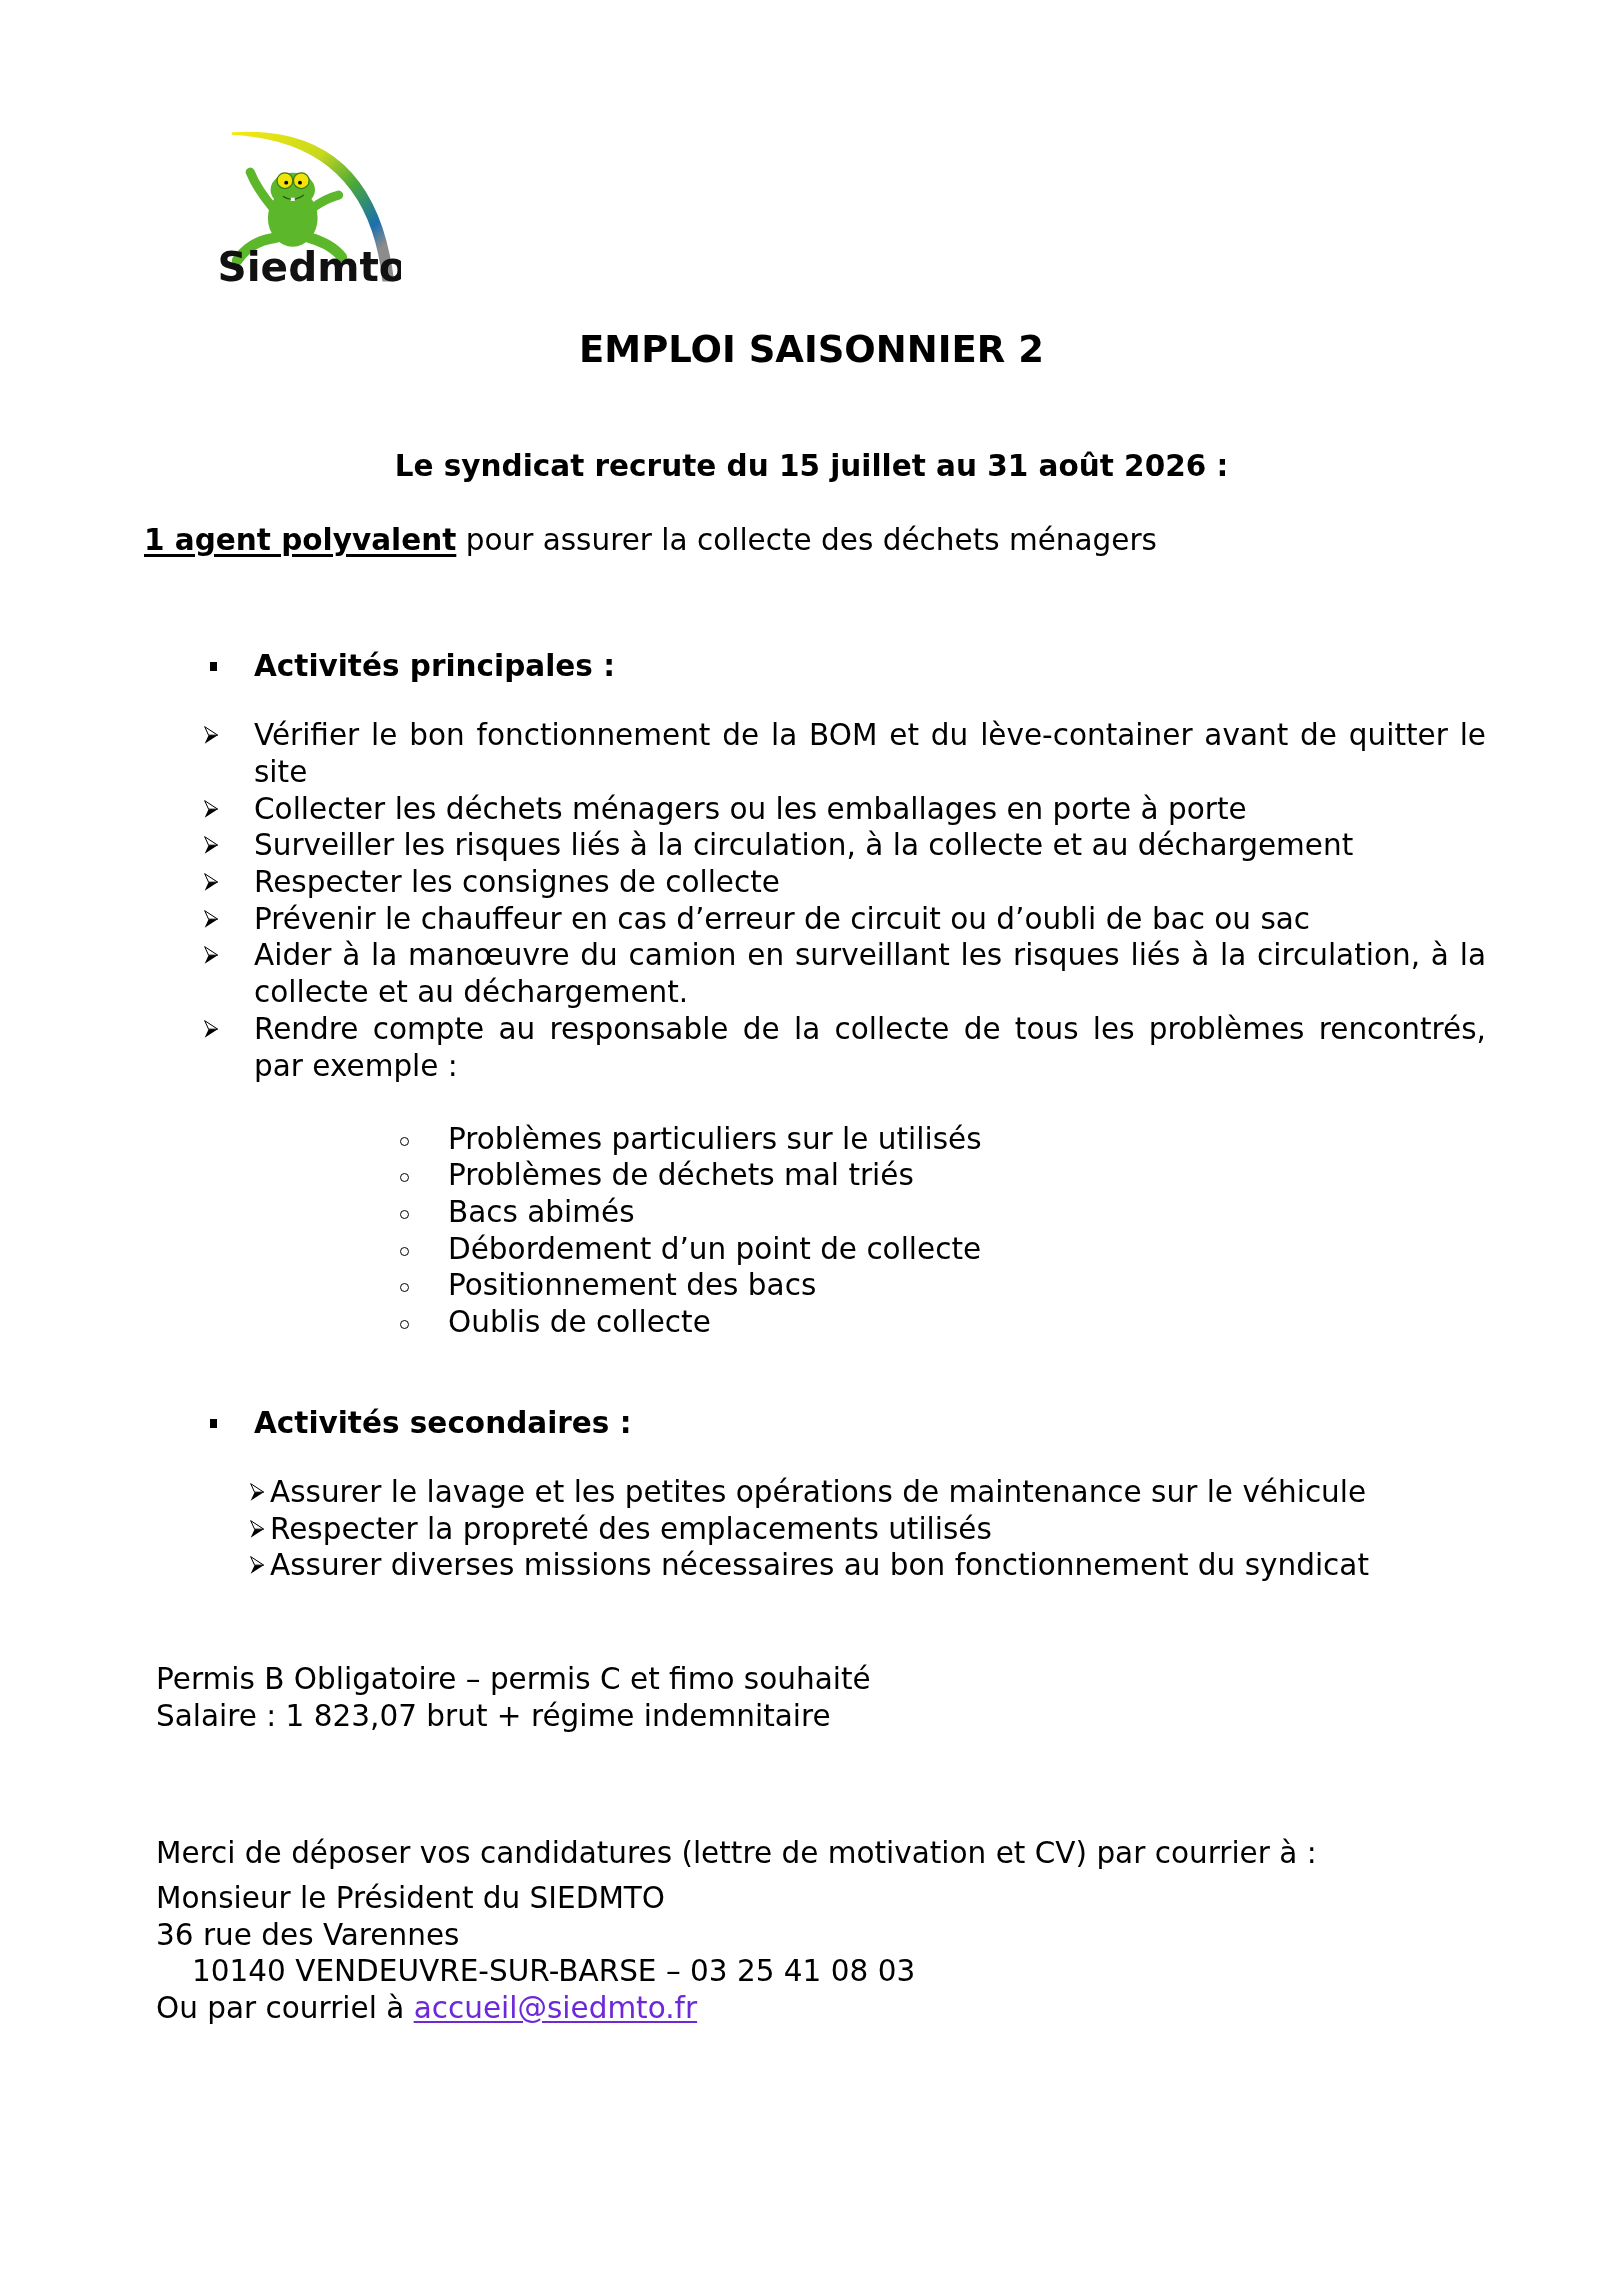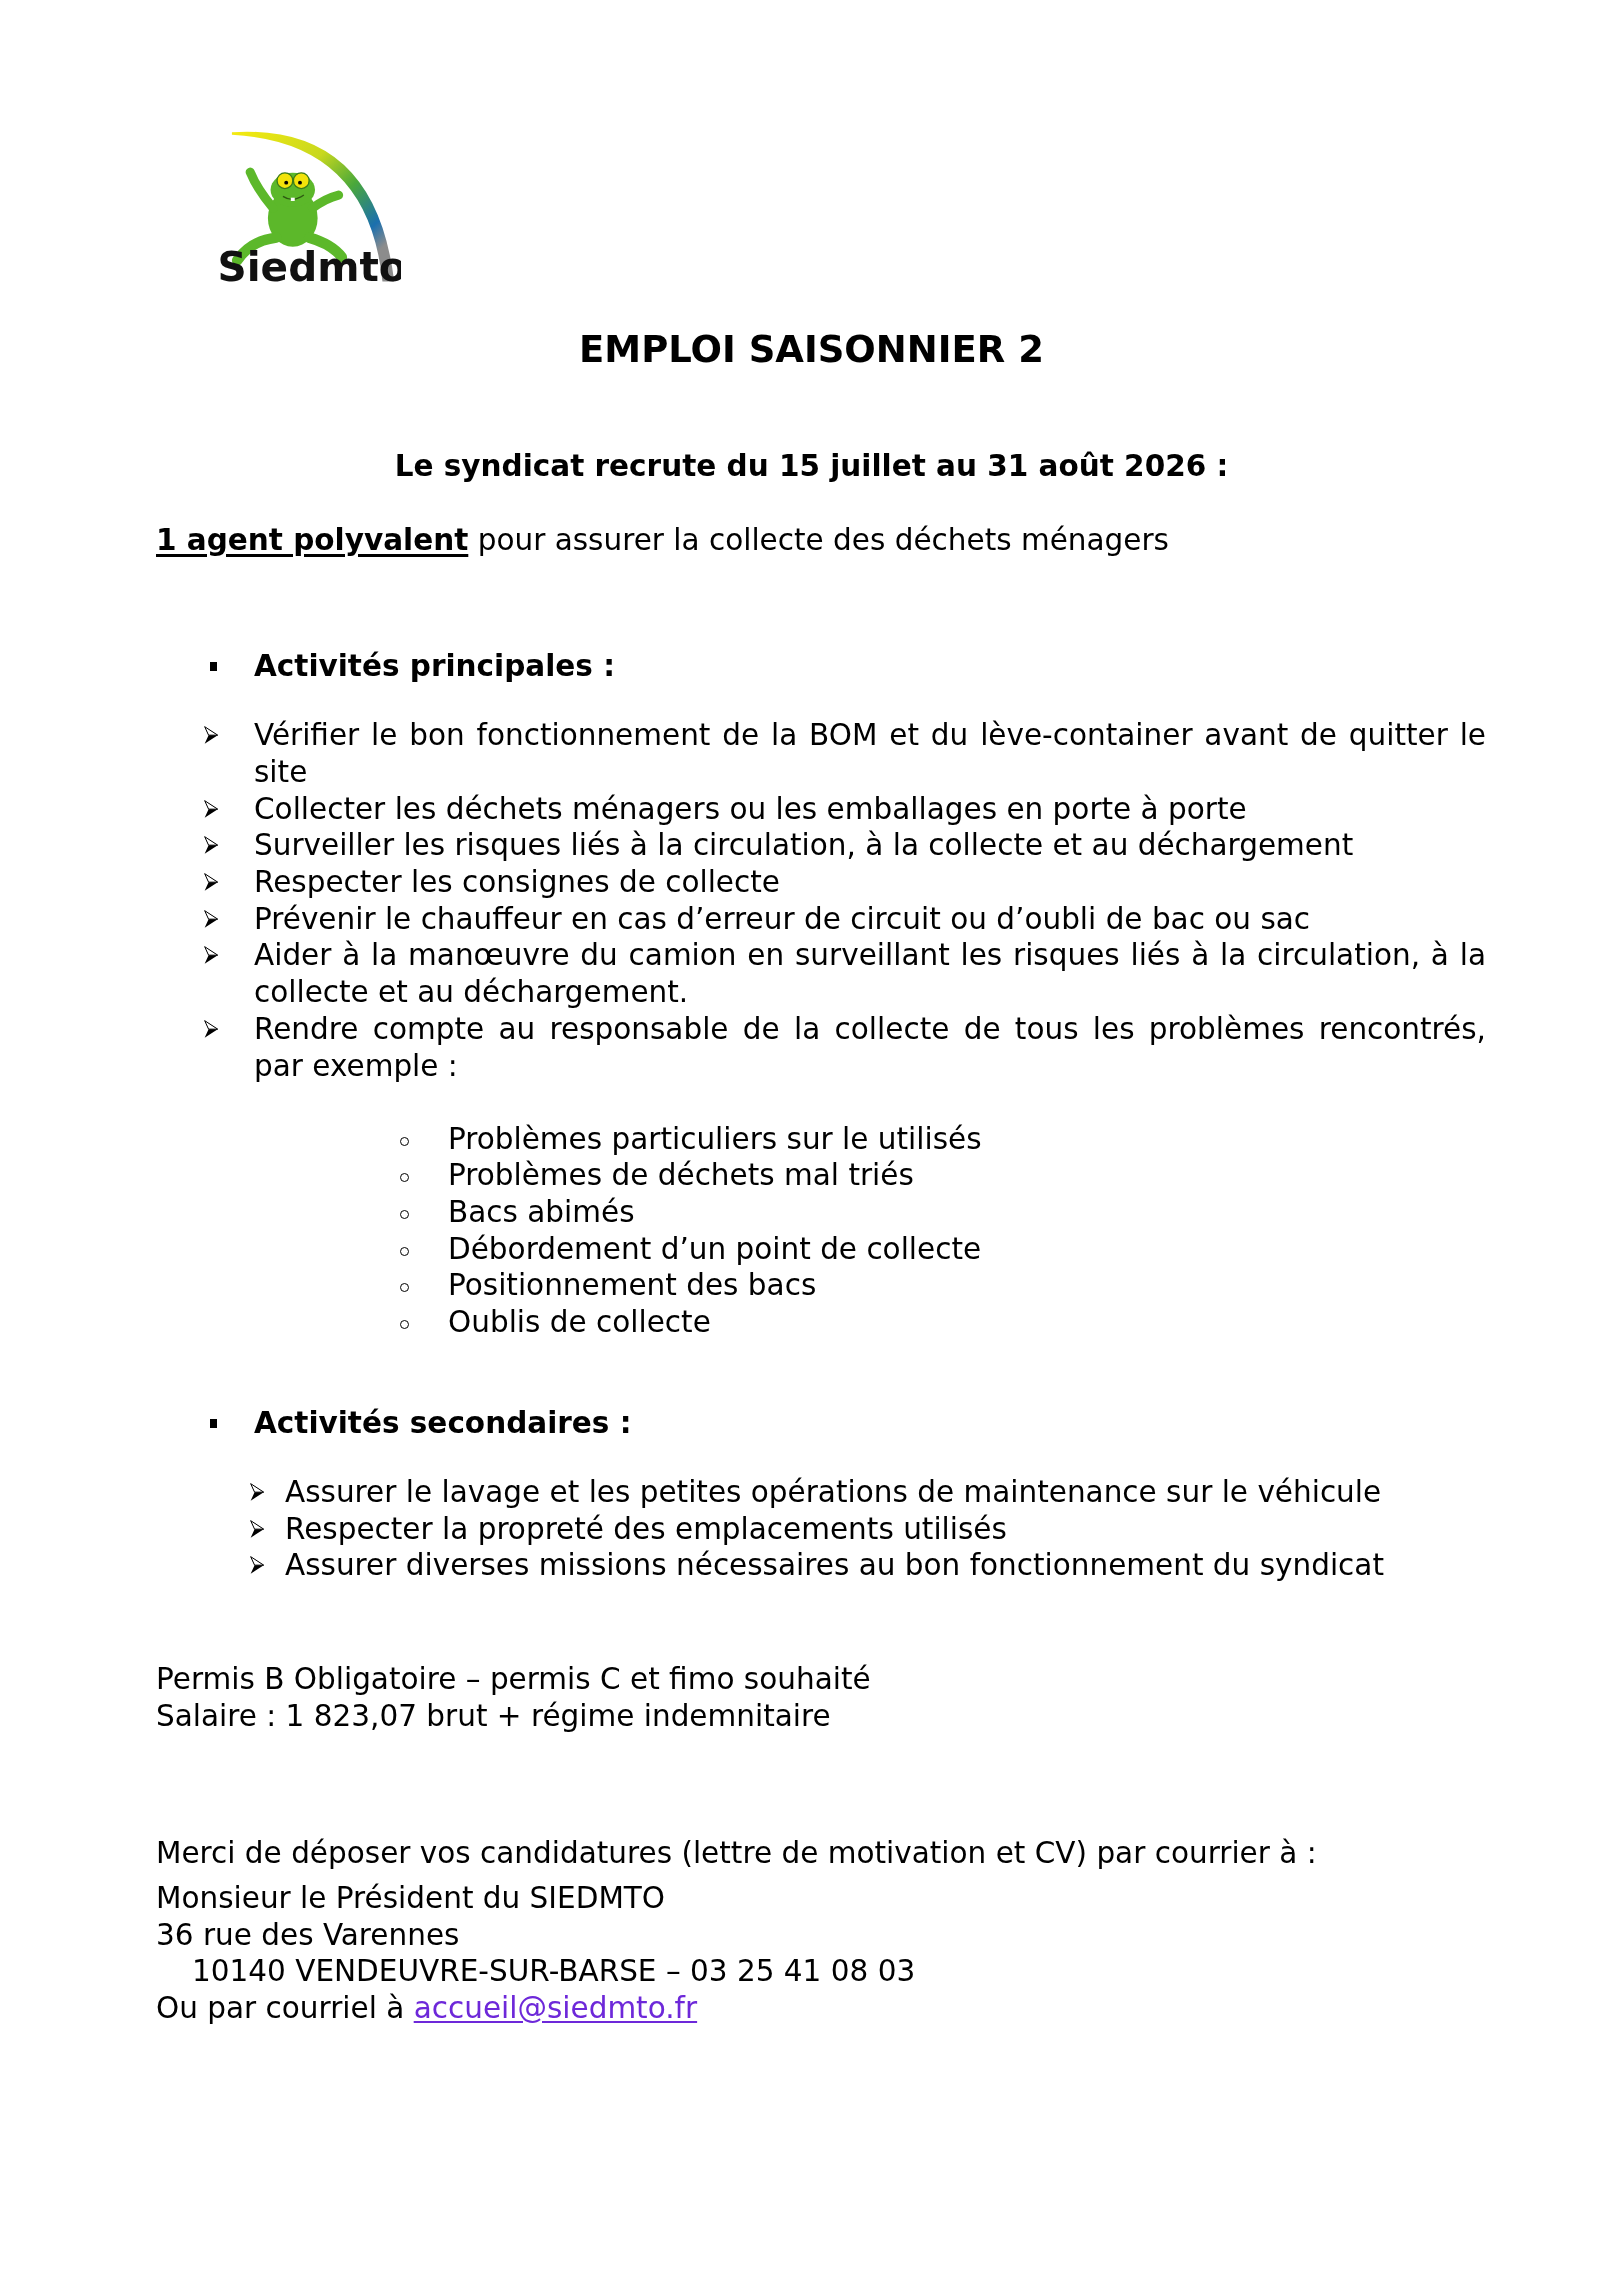--- a/index.html
+++ b/index.html
@@ -9,21 +9,21 @@
   }
   .abs { position: absolute; }
   .txt { font-size: 29.5px; line-height: 37px; white-space: nowrap; }
 
   
   #logo { left: 178px; top: 110px; width: 223px; height: 178px; }
 
   #title { left: 0; width: 1623px; top: 327px; text-align: center; font-size: 37px; font-weight: bold; line-height: 46px; }
   #subtitle { left: 0; width: 1623px; top: 399px; text-align: center; font-size: 29.5px; font-weight: bold; line-height: 39px; margin-top: 48px; }
 
-  #intro { left: 156px; top: 522px; }
+  #intro { left: 144px; top: 522px; }
   #intro .u { font-weight: bold; text-decoration: underline; text-decoration-thickness: 2.6px; text-underline-offset: 3.9px; }
 
   .sec-head { left: 203px; }
   .sec-head .sq { position: absolute; left: 6.5px; top: 13.7px; width: 7.9px; height: 9.2px; background: #000; }
   .sec-head .lbl { position: absolute; left: 51px; top: 0; font-weight: bold; }
 
   .arrow {
     display: inline-block; width: 14.4px; height: 18.3px; position: absolute;
   }
   .arrow svg { width: 14.4px; height: 18.3px; display: block; }
@@ -31,21 +31,21 @@
   .main-item { left: 203px; width: 1283px; }
   .main-item .arrow { left: 1.3px; top: 9.2px; }
   .main-item .t { position: absolute; left: 51px; width: 1232px; white-space: normal; text-align: justify; text-align-last: left; }
 
   .sub-item { left: 397px; }
   .sub-item .circ { position: absolute; left: 2.6px; top: 15.7px; width: 9.2px; height: 9.2px; border: 1.3px solid #000; border-radius: 50%; box-sizing: border-box; }
   .sub-item .t { position: absolute; left: 51px; }
 
   .sec-item { left: 250px; }
   .sec-item .arrow { left: 0; top: 9.2px; }
-  .sec-item .t { position: absolute; left: 35px; }
+  .sec-item .t { position: absolute; left: 20px; }
 
   .plain { left: 156px; }
   a.mail { color: #6d28d9; text-decoration: underline; text-underline-offset: 3.3px; }
 </style>
 </head>
 <body>
 
 <div id="logo" class="abs">
   <svg width="223" height="178" viewBox="0 0 340 272">
     <defs>

